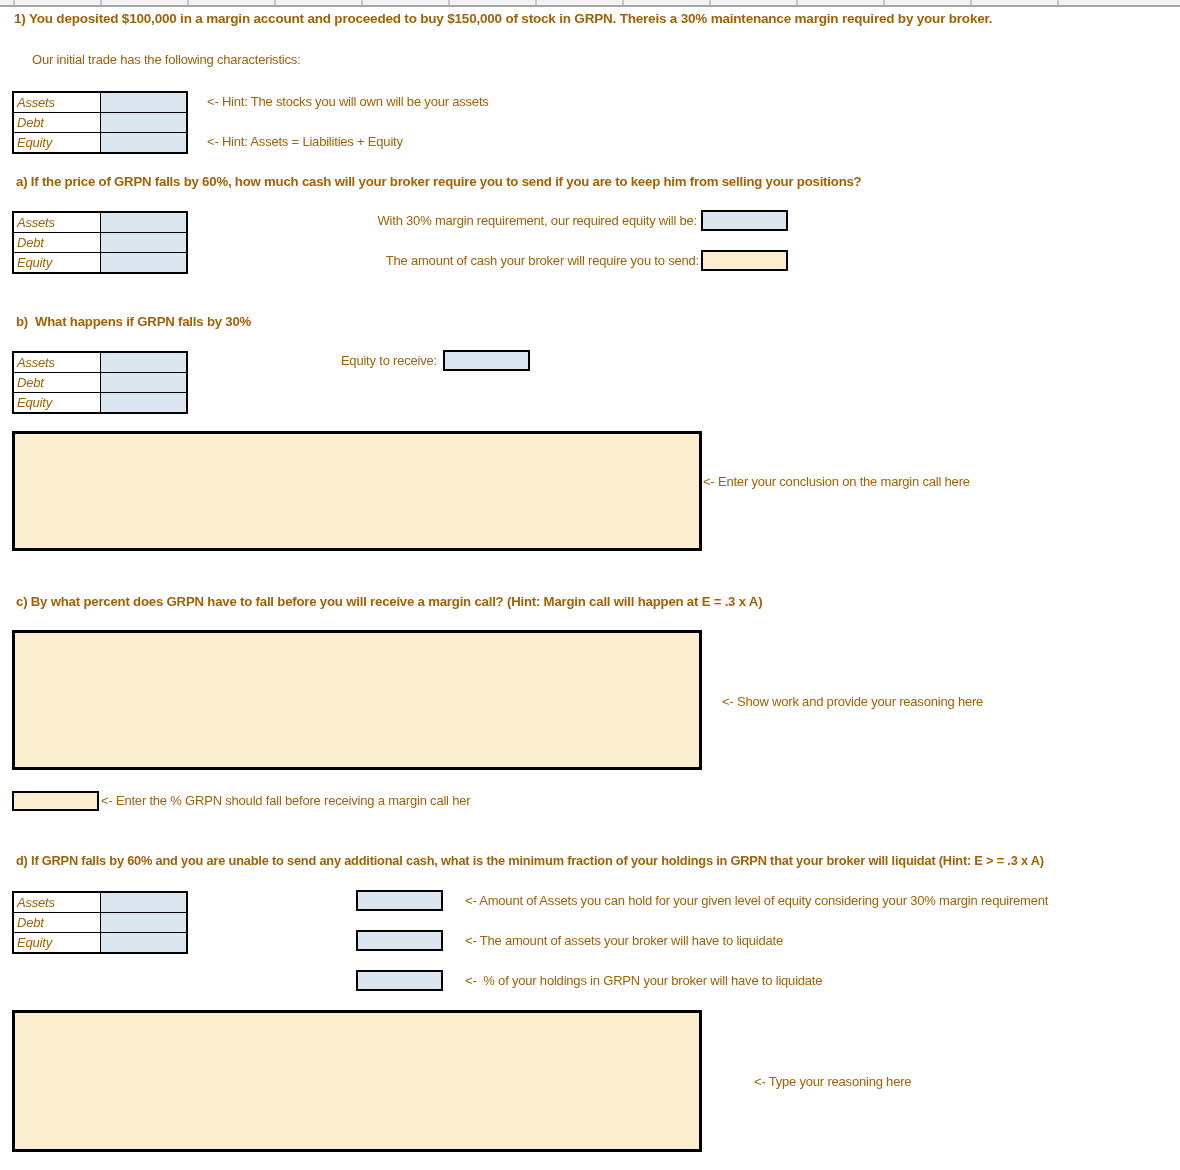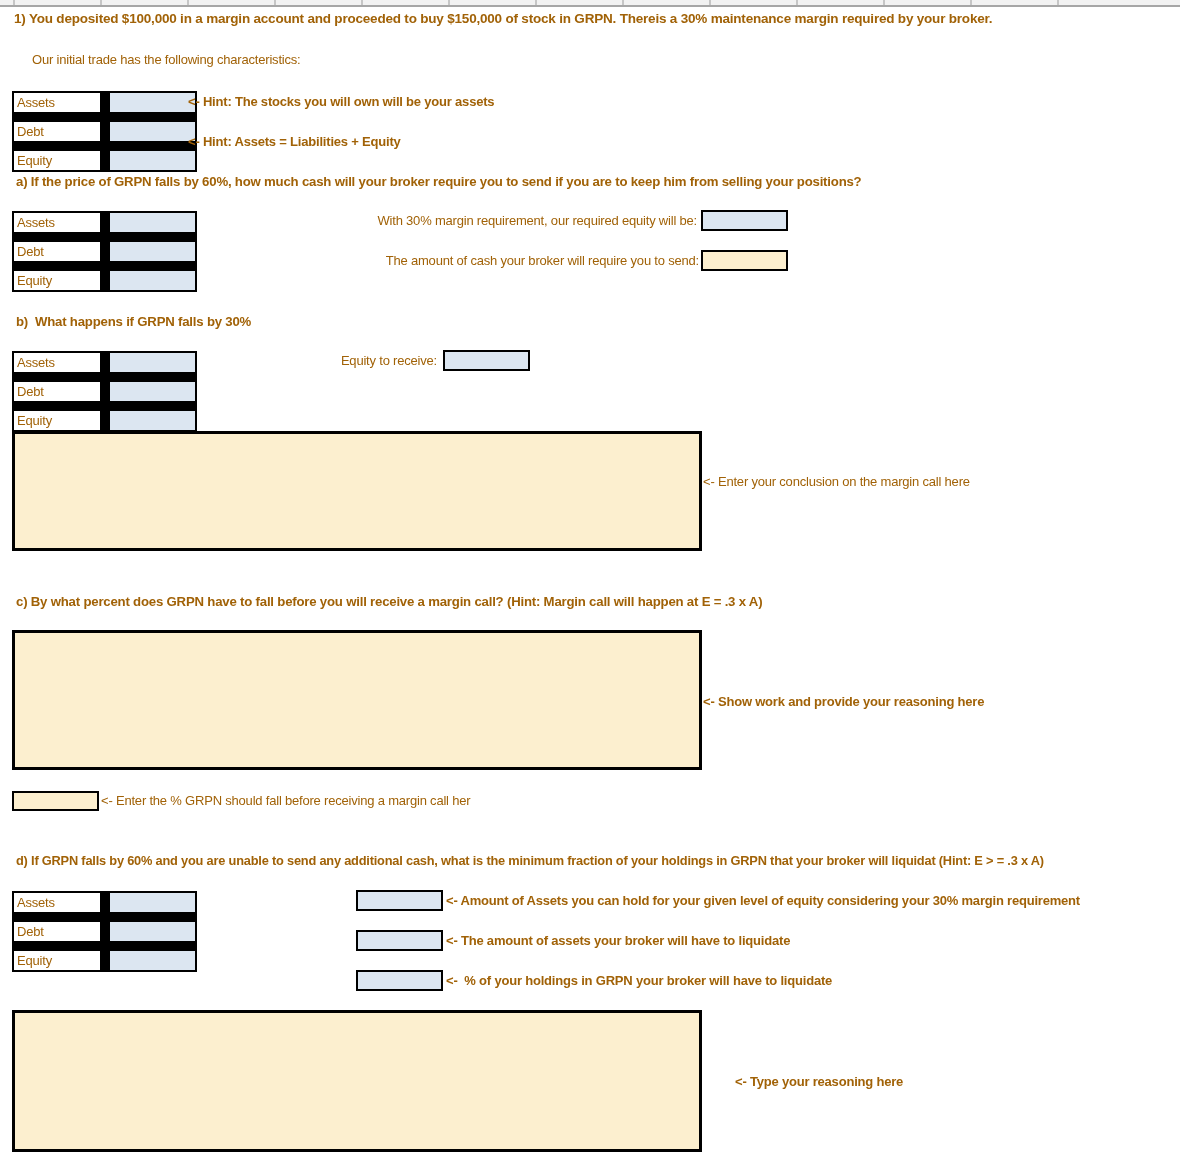--- a/index.html
+++ b/index.html
@@ -17,27 +17,27 @@
   }
   
   .colstrip{
     position:absolute;left:0;top:0;width:1180px;height:7px;
     background-color:var(--grid-bg);
     background-image:repeating-linear-gradient(to right,transparent 0 85px,var(--grid-line) 85px 87px);
     background-position:-72px 0;
     border-bottom:2px solid var(--grid-border);
   }
   .lbl{position:absolute;white-space:nowrap;}
-  .b{font-weight:bold;}
+  .b{font-weight:normal;margin-left:19px;}
   .h{font-weight:bold;font-size:13.2px;}
   .rt{text-align:right;}
   
   .xtable{
     position:absolute;display:grid;grid-template-columns:86px 85px;grid-auto-rows:19px;
-    gap:10px;background:#000;border:2px solid #000;
+    gap:1px;background:#000;border:2px solid #000;font-style:italic;
   }
   .cell{background:#fff;line-height:19px;padding-left:3px;font-size:13px;}
   .cell.val{background:var(--blue);}
   
   .inbox{position:absolute;width:87px;height:21px;border:2px solid #000;}
   .inbox.blue{background:var(--blue);}
   .inbox.yellow{background:var(--yellow);}
   
   .bigbox{position:absolute;left:12px;width:690px;border:3px solid #000;background:var(--yellow);}
   .vmid{line-height:21px;height:21px;}

